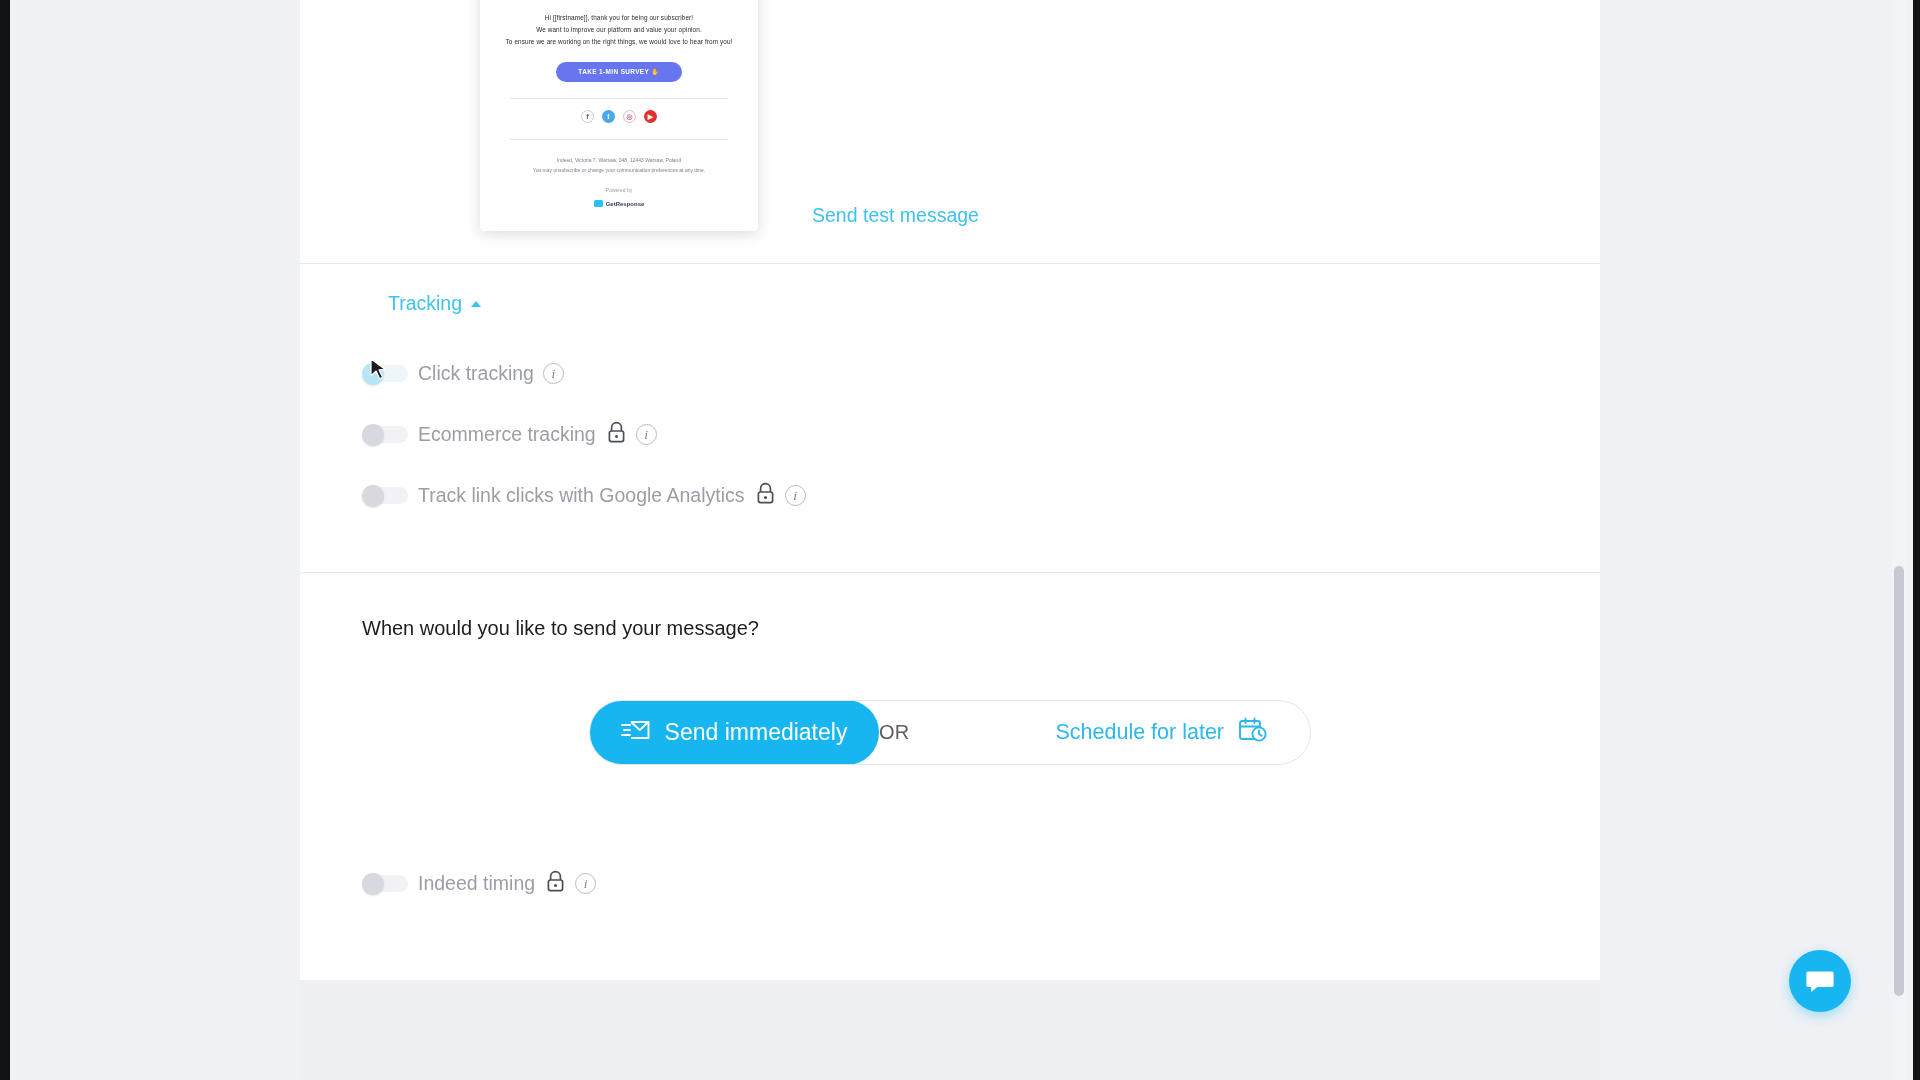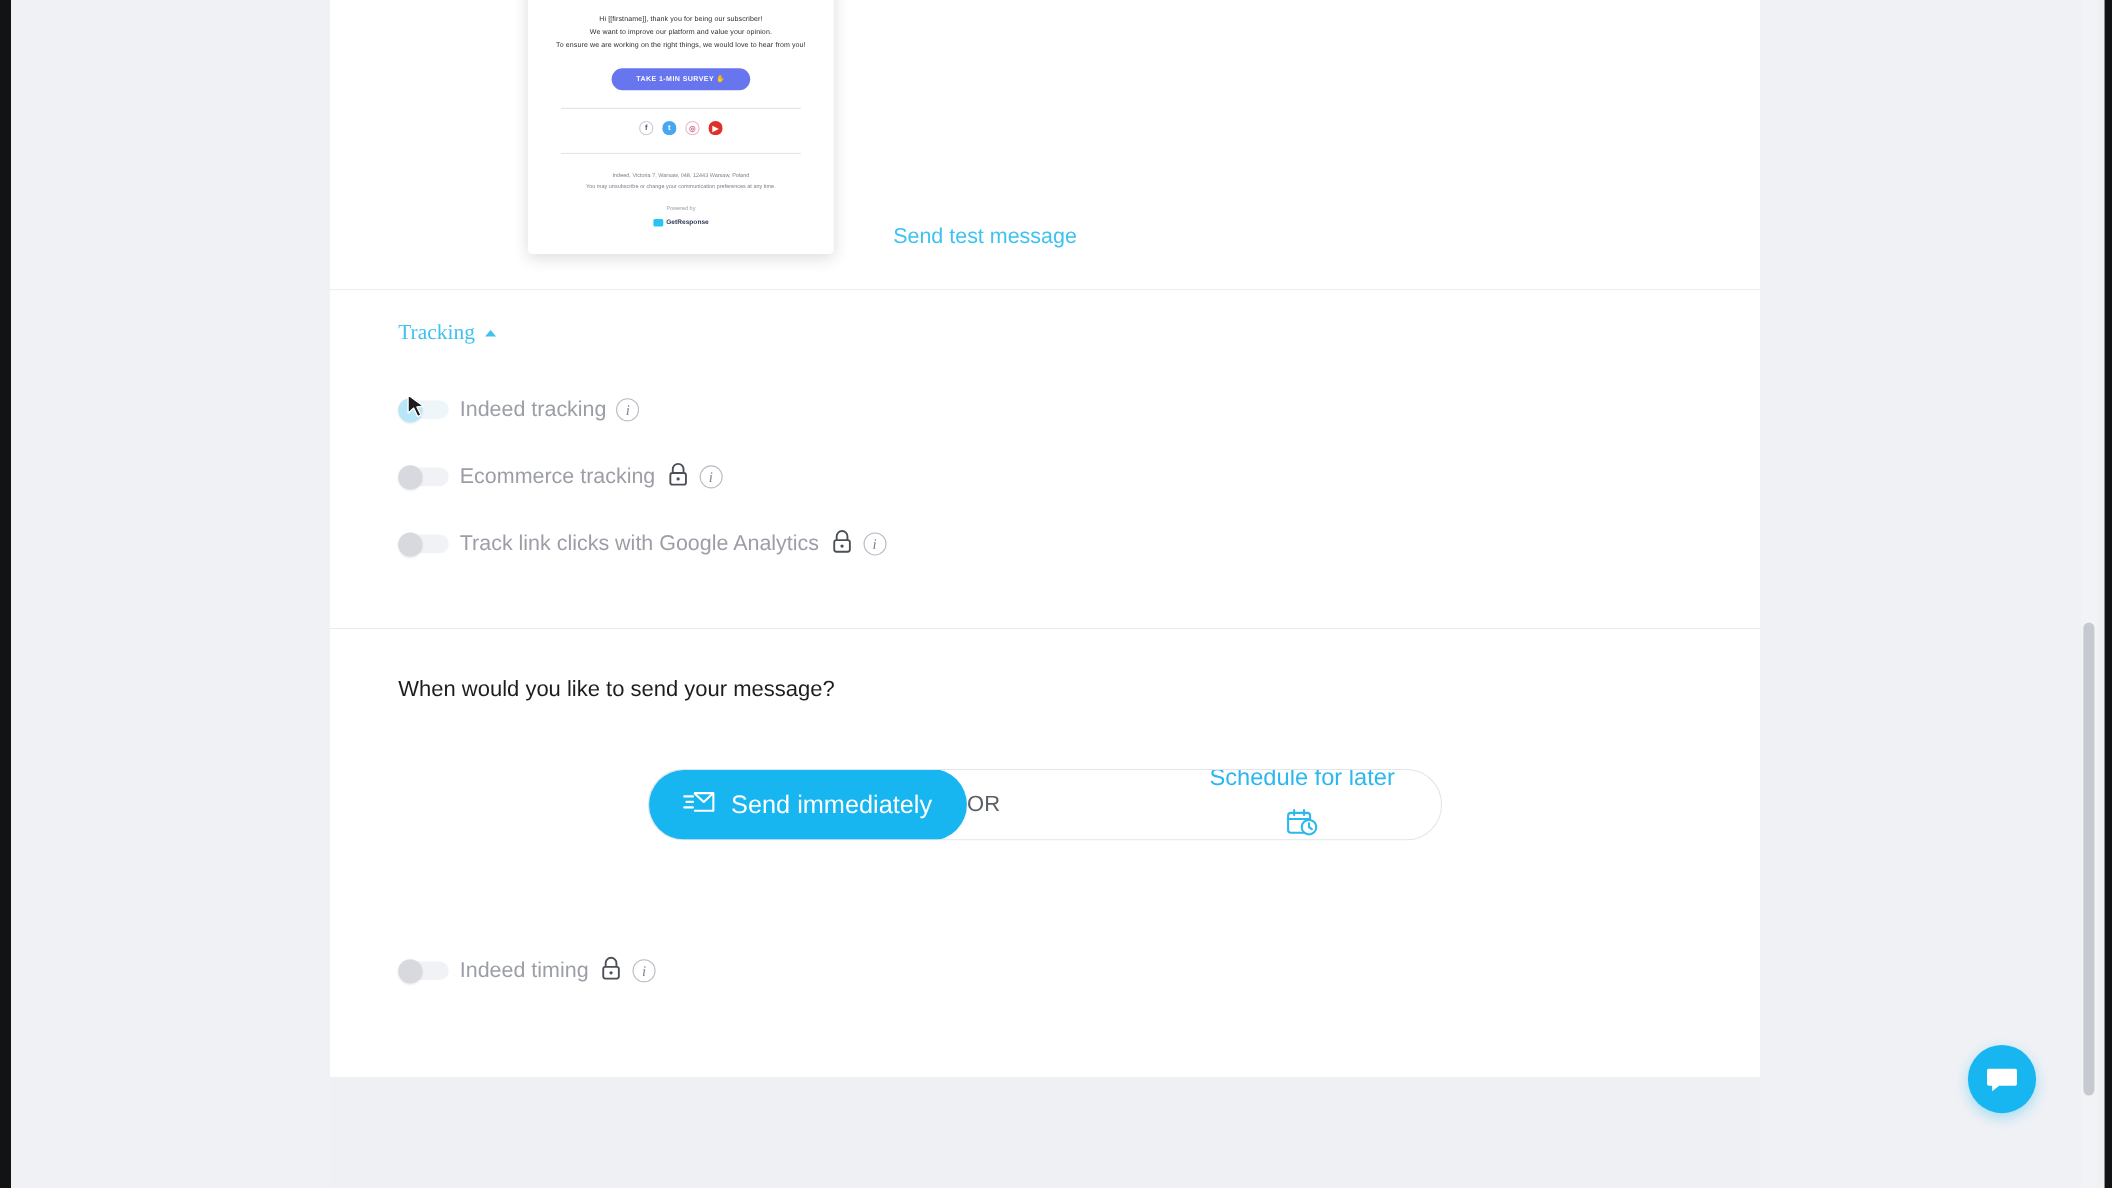--- a/index.html
+++ b/index.html
@@ -176,21 +176,21 @@
   .caret {
     width: 0; height: 0;
     border-left: 5.5px solid transparent;
     border-right: 5.5px solid transparent;
   }
   .caret.up   { border-bottom: 6px solid #3ec2ef; }
   .caret.down { border-top: 6px solid #3ec2ef; }
 
   
   .tracking-panel { padding: 28px 0 46px 0; }
-  .tracking-head-wrap { padding-left: 62px; font-family: Liberation Serif, serif; }
+  .tracking-head-wrap { padding-left: 88px; }
   .toggle-list { margin-top: 28px; }
 
   .toggle-row {
     display: flex;
     align-items: center;
     height: 61px;
     padding-left: 62px;
   }
 
   .switch {
@@ -293,21 +293,20 @@
   .seg-or {
     flex: 1 1 auto;
     font-size: 20px;
     color: #5c5f66;
     letter-spacing: .3px;
   }
   .seg-btn.ghost {
     color: #2cb8ef;
     font-size: 21.5px;
     padding-right: 42px;
-    flex-direction: column;
   }
 
   
   .perfect-panel { padding: 88px 0 36px 0; }
 
   
   .plan-wrap { padding: 30px 62px 0 62px; }
 
   
   .scrollbar-track {
@@ -415,21 +414,21 @@
           </div>
         </div>
 
         <div class="toggle-list">
 
           <div class="toggle-row">
             <span class="switch hover">
               <span class="track"></span>
               <span class="knob"></span>
             </span>
-            <span class="toggle-label">Indeed tracking</span>
+            <span class="toggle-label">Click tracking</span>
             <span class="info-icon">i</span>
           </div>
 
           <div class="toggle-row">
             <span class="switch">
               <span class="track"></span>
               <span class="knob"></span>
             </span>
             <span class="toggle-label">Ecommerce tracking</span>
             <span class="lock-icon">

